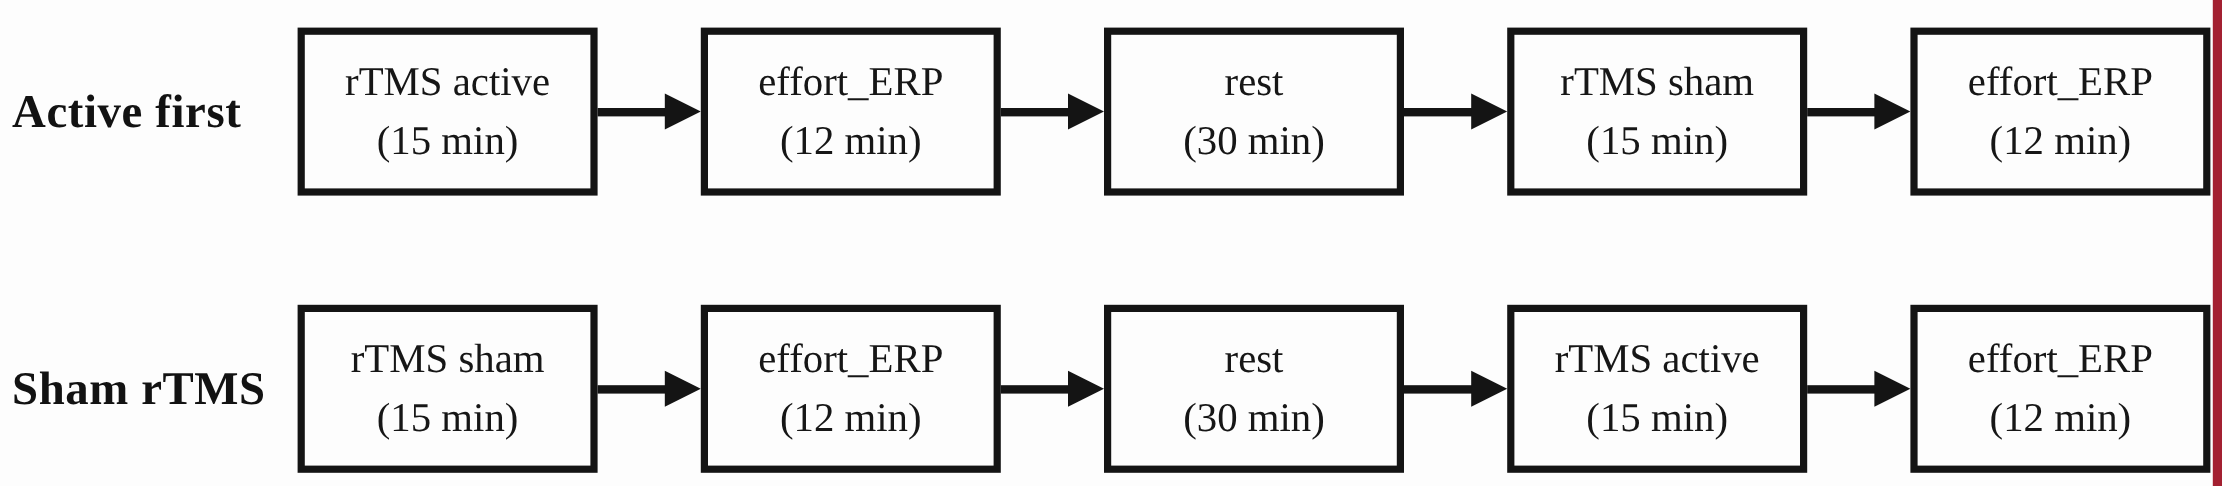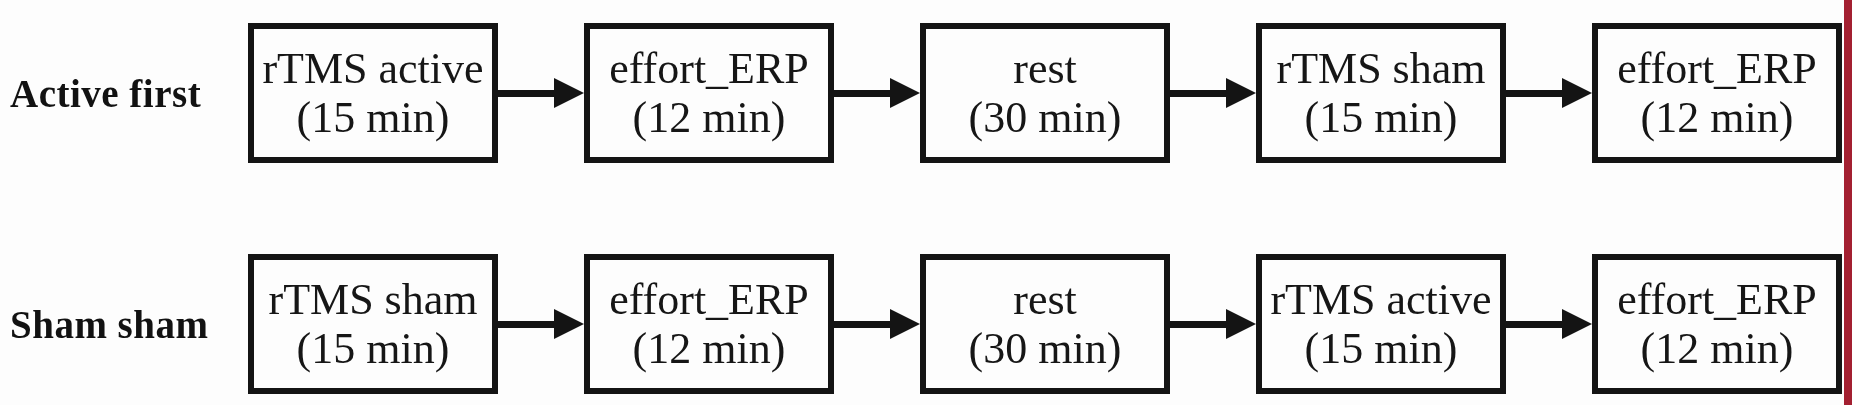--- a/index.html
+++ b/index.html
@@ -40,21 +40,21 @@
   .box {
     width: 250px;
     box-sizing: border-box;
     border: 6px solid #141414;
     background: #fdfdfd;
     display: flex;
     flex-direction: column;
     align-items: center;
     justify-content: center;
     text-align: center;
-    font-size: 44px;
+    font-size: 34px;
     line-height: 49px;
     color: #161616;
   }
   .box span { display: block; white-space: nowrap; }
   .arrow {
     flex: 1;
     display: flex;
     align-items: center;
     min-width: 60px;
   }
@@ -120,21 +120,21 @@
           <span class="head"></span>
         </div>
       <div class="box">
         <span>effort_ERP</span>
         <span>(12 min)</span>
       </div>
     </div>
   </div>
 
   <div class="row second">
-    <div class="row-label">Sham sham</div>
+    <div class="row-label">Sham rTMS</div>
     <div class="flow">
       <div class="box">
         <span>rTMS sham</span>
         <span>(15 min)</span>
       </div>
       <div class="arrow">
           <span class="shaft"></span>
           <span class="head"></span>
         </div>
       <div class="box">

